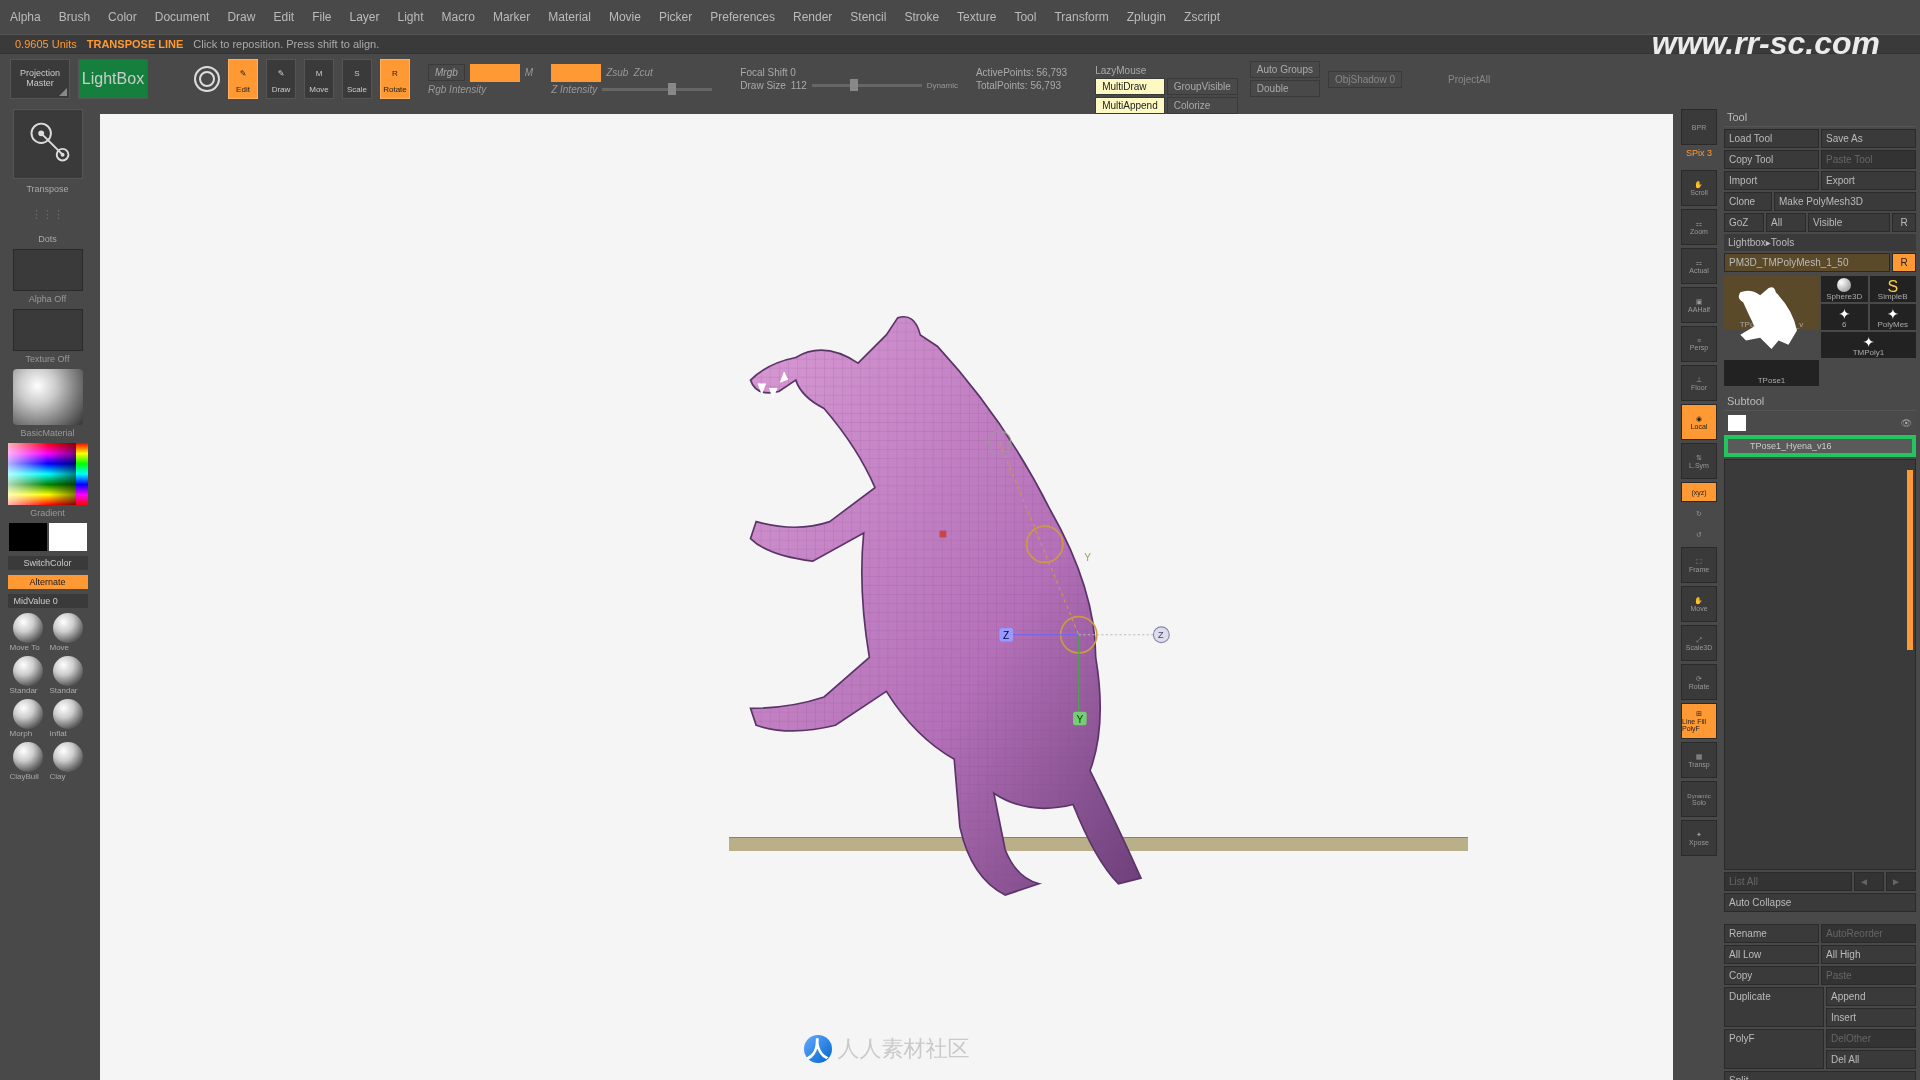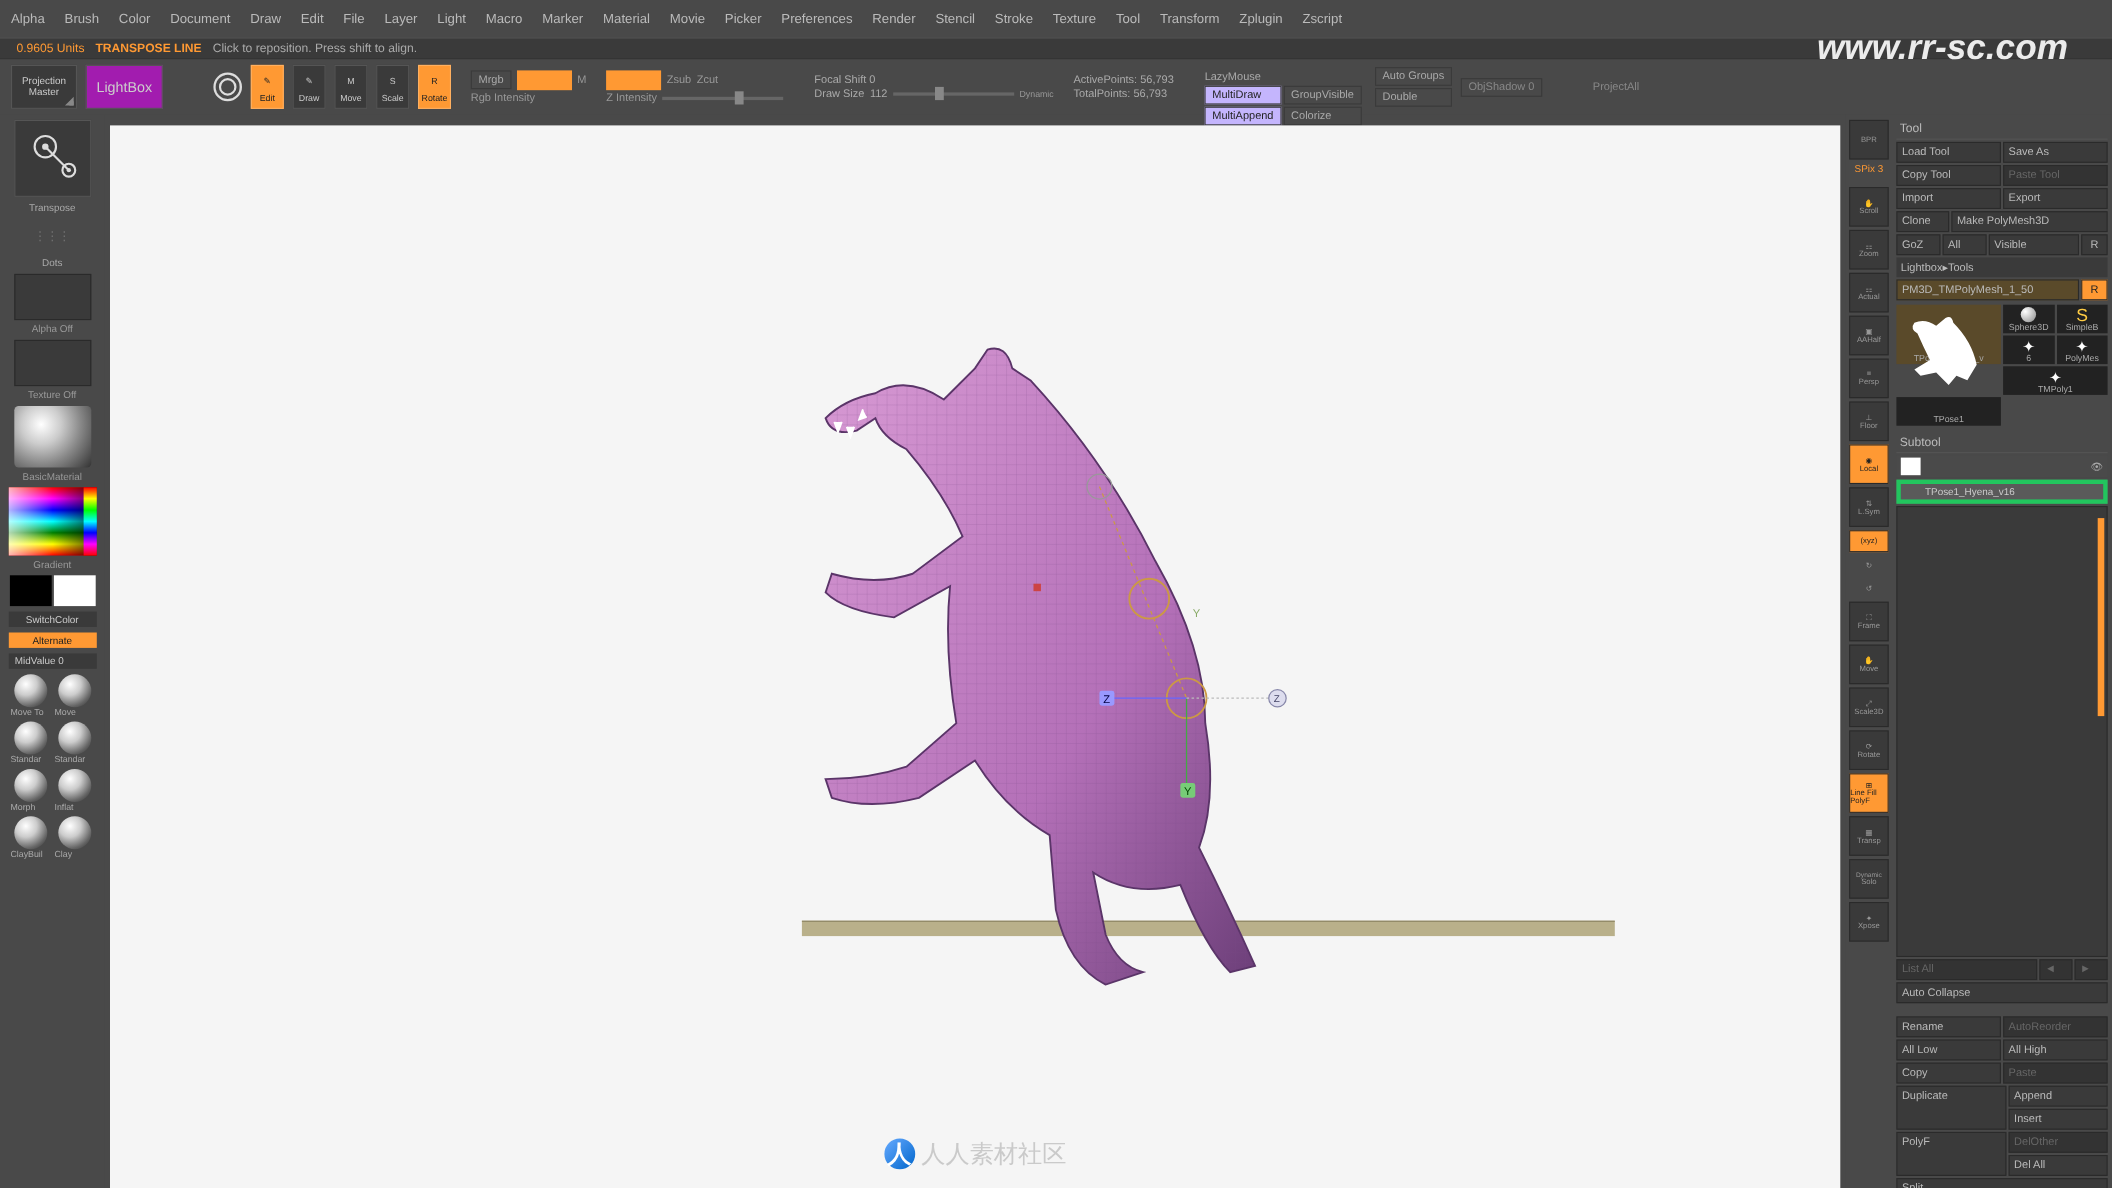--- a/index.html
+++ b/index.html
@@ -9,39 +9,39 @@
 .menubar span { color: #bbb; font-size: 12px; cursor: pointer; }
 
 .statusbar { height: 20px; background: #3a3a3a; display: flex; align-items: center; padding: 0 15px; gap: 10px; border-top: 1px solid #555; border-bottom: 1px solid #333; }
 .status-units { color: #ff9933; font-size: 11px; }
 .status-mode { color: #ff9933; font-size: 11px; font-weight: bold; }
 .status-hint { color: #aaa; font-size: 11px; }
 
 .toolbar { height: 50px; background: #494949; display: flex; align-items: center; padding: 5px 10px; gap: 8px; }
 .proj-master { width: 60px; height: 40px; background: #3a3a3a; border: 1px solid #555; display: flex; align-items: center; justify-content: center; font-size: 9px; line-height: 1.1; text-align: center; position: relative; }
 .proj-master::after { content: ''; position: absolute; bottom: 2px; right: 2px; border: 4px solid transparent; border-bottom-color: #888; border-right-color: #888; }
-.lightbox { width: 70px; height: 40px; background: #a21caf; border: 1px solid #555; display: flex; align-items: center; justify-content: center; font-size: 13px; }
+.lightbox { width: 70px; height: 40px; background: #15803d; border: 1px solid #555; display: flex; align-items: center; justify-content: center; font-size: 16px; }
 
 .tool-btn { width: 30px; height: 40px; background: #3a3a3a; border: 1px solid #555; display: flex; flex-direction: column; align-items: center; justify-content: center; font-size: 8px; gap: 2px; }
 .tool-btn.active { background: #ff9933; color: #222; border-color: #ffb060; }
 .tool-btn .icon { width: 18px; height: 18px; display: flex; align-items: center; justify-content: center; }
 .circle-icon { width: 26px; height: 26px; border: 2px solid #ddd; border-radius: 50%; box-shadow: inset 0 0 0 3px #494949, inset 0 0 0 5px #ddd; }
 
-.slider-group { display: flex; flex-direction: column; gap: 2px; font-size: 10px; margin-left: 10px; }
+.slider-group { display: flex; flex-direction: column; gap: 2px; font-size: 10px; margin-left: 10px; font-style: italic; }
 .slider-row { display: flex; align-items: center; gap: 5px; }
 .slider-track { width: 110px; height: 3px; background: #666; position: relative; }
 .slider-handle { position: absolute; width: 8px; height: 12px; background: #888; top: -5px; }
 .slider-label { color: #999; font-size: 10px; }
 .orange-box { width: 50px; height: 18px; background: #ff9933; }
 
 .info-col { display: flex; flex-direction: column; gap: 2px; font-size: 10px; color: #aaa; }
 .dynamic-chip { font-size: 8px; color: #999; }
 
 .btn-sm { padding: 2px 6px; background: #494949; border: 1px solid #3a3a3a; font-size: 10px; color: #aaa; min-width: 68px; display: inline-block; }
-.btn-sm.hl { background: #c4b5fd; color: #222; }
+.btn-sm.hl { background: #fef9c3; color: #222; }
 .btn-grid2 { display: grid; grid-template-columns: auto auto; gap: 2px; }
 
 .main { display: flex; height: calc(1080px - 90px); }
 
 .left-panel { width: 95px; background: #494949; display: flex; flex-direction: column; align-items: center; padding: 5px; gap: 5px; }
 .gizmo-box { width: 70px; height: 70px; background: #3a3a3a; border: 1px solid #555; position: relative; }
 .gizmo-lbl { font-size: 9px; color: #aaa; }
 .sq { width: 70px; height: 42px; background: #3a3a3a; border: 1px solid #2a2a2a; }
 .sq-lbl { font-size: 9px; color: #999; margin-top: -2px; }
 .mat-sphere { width: 70px; height: 56px; background: radial-gradient(circle at 35% 30%, #fff, #ccc 30%, #888 60%, #333); border-radius: 4px; }

